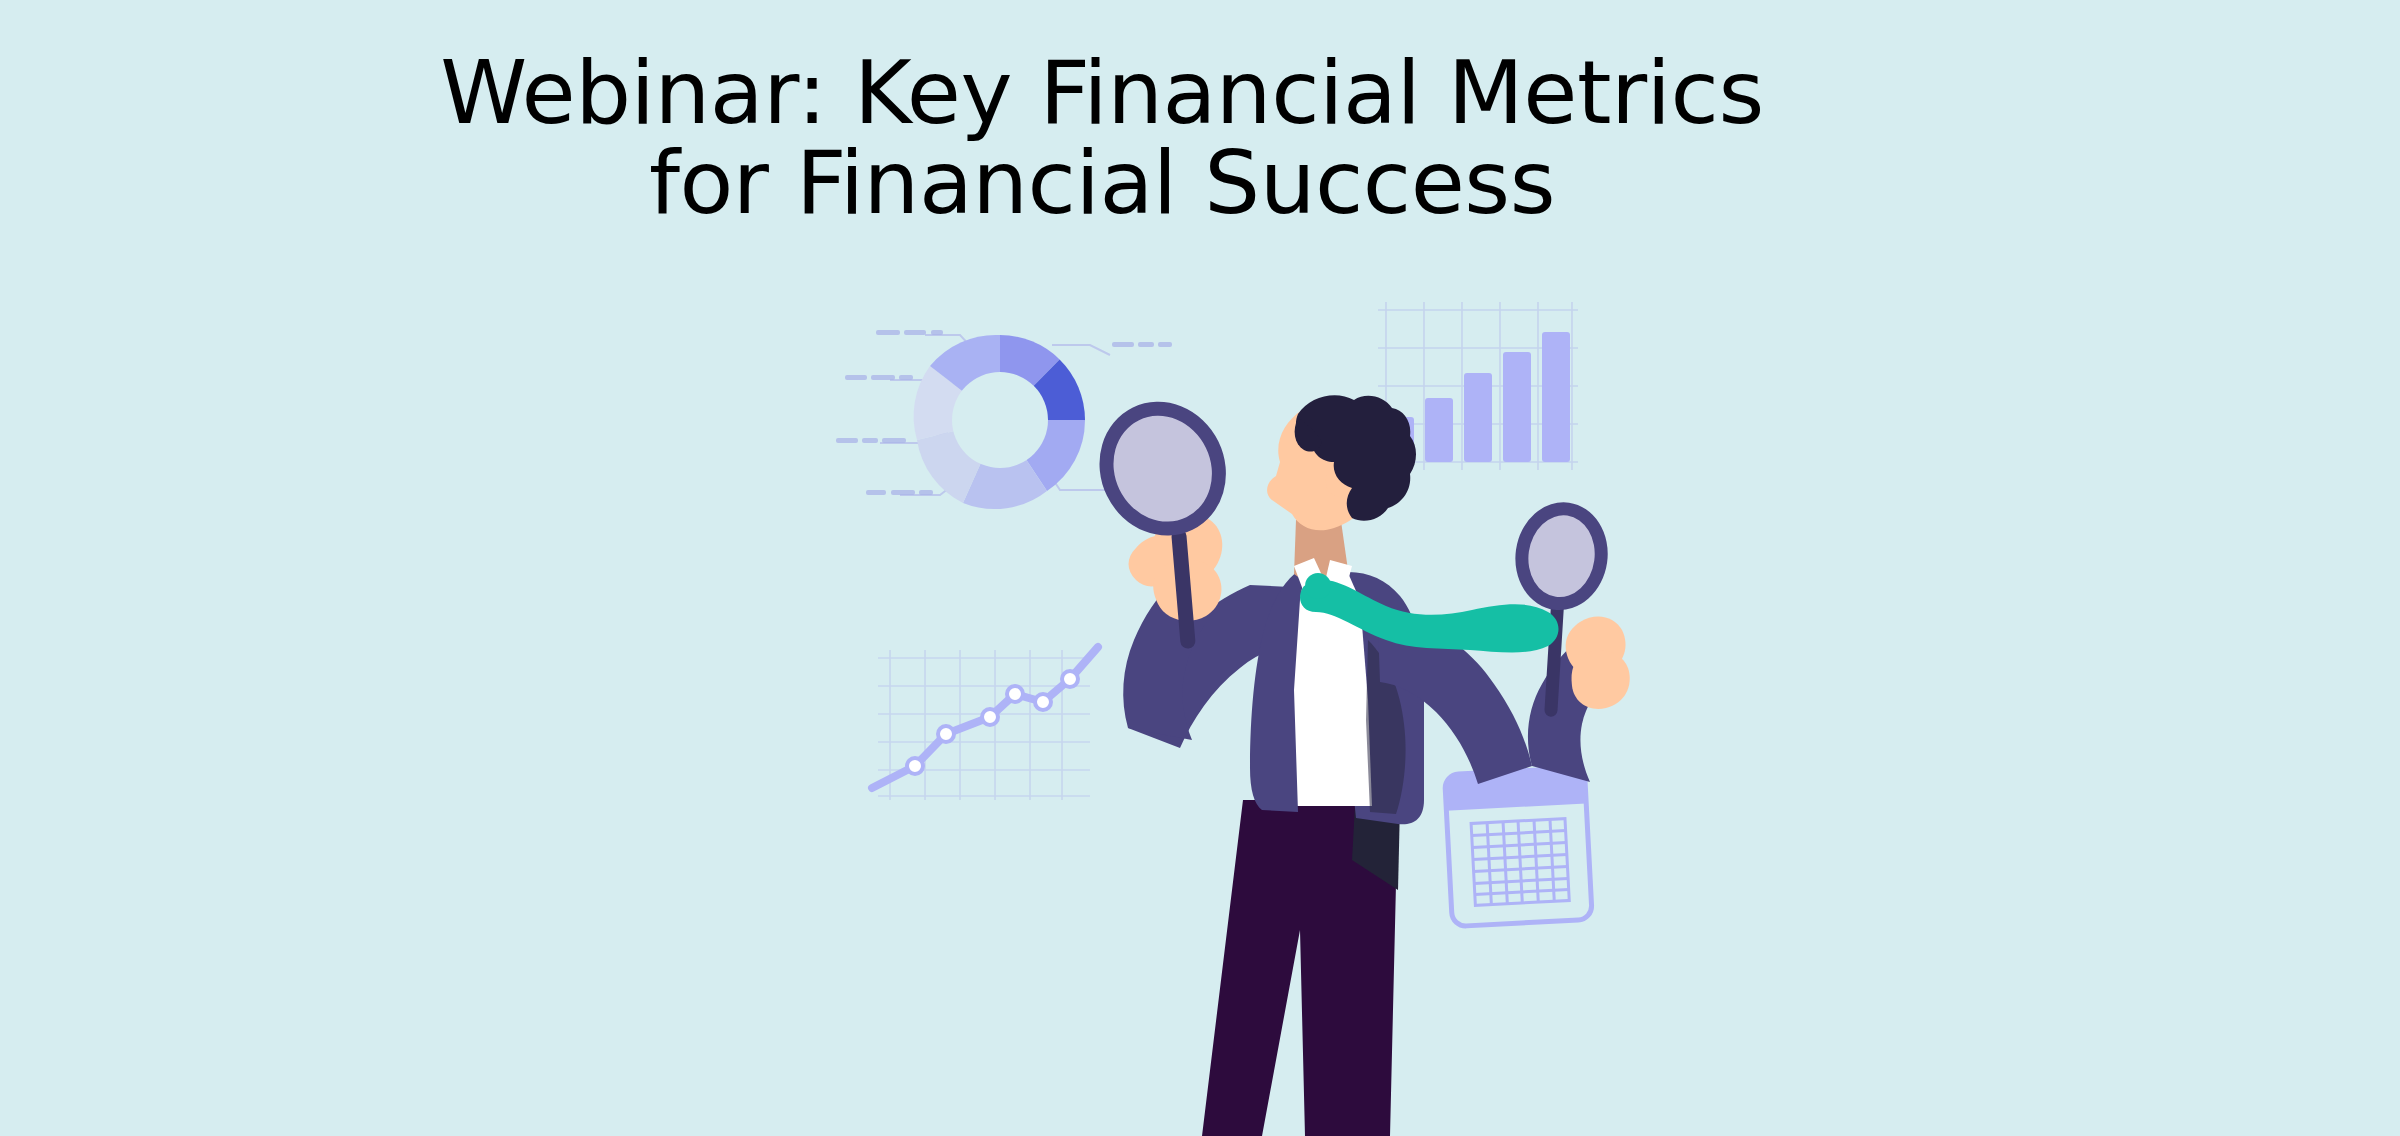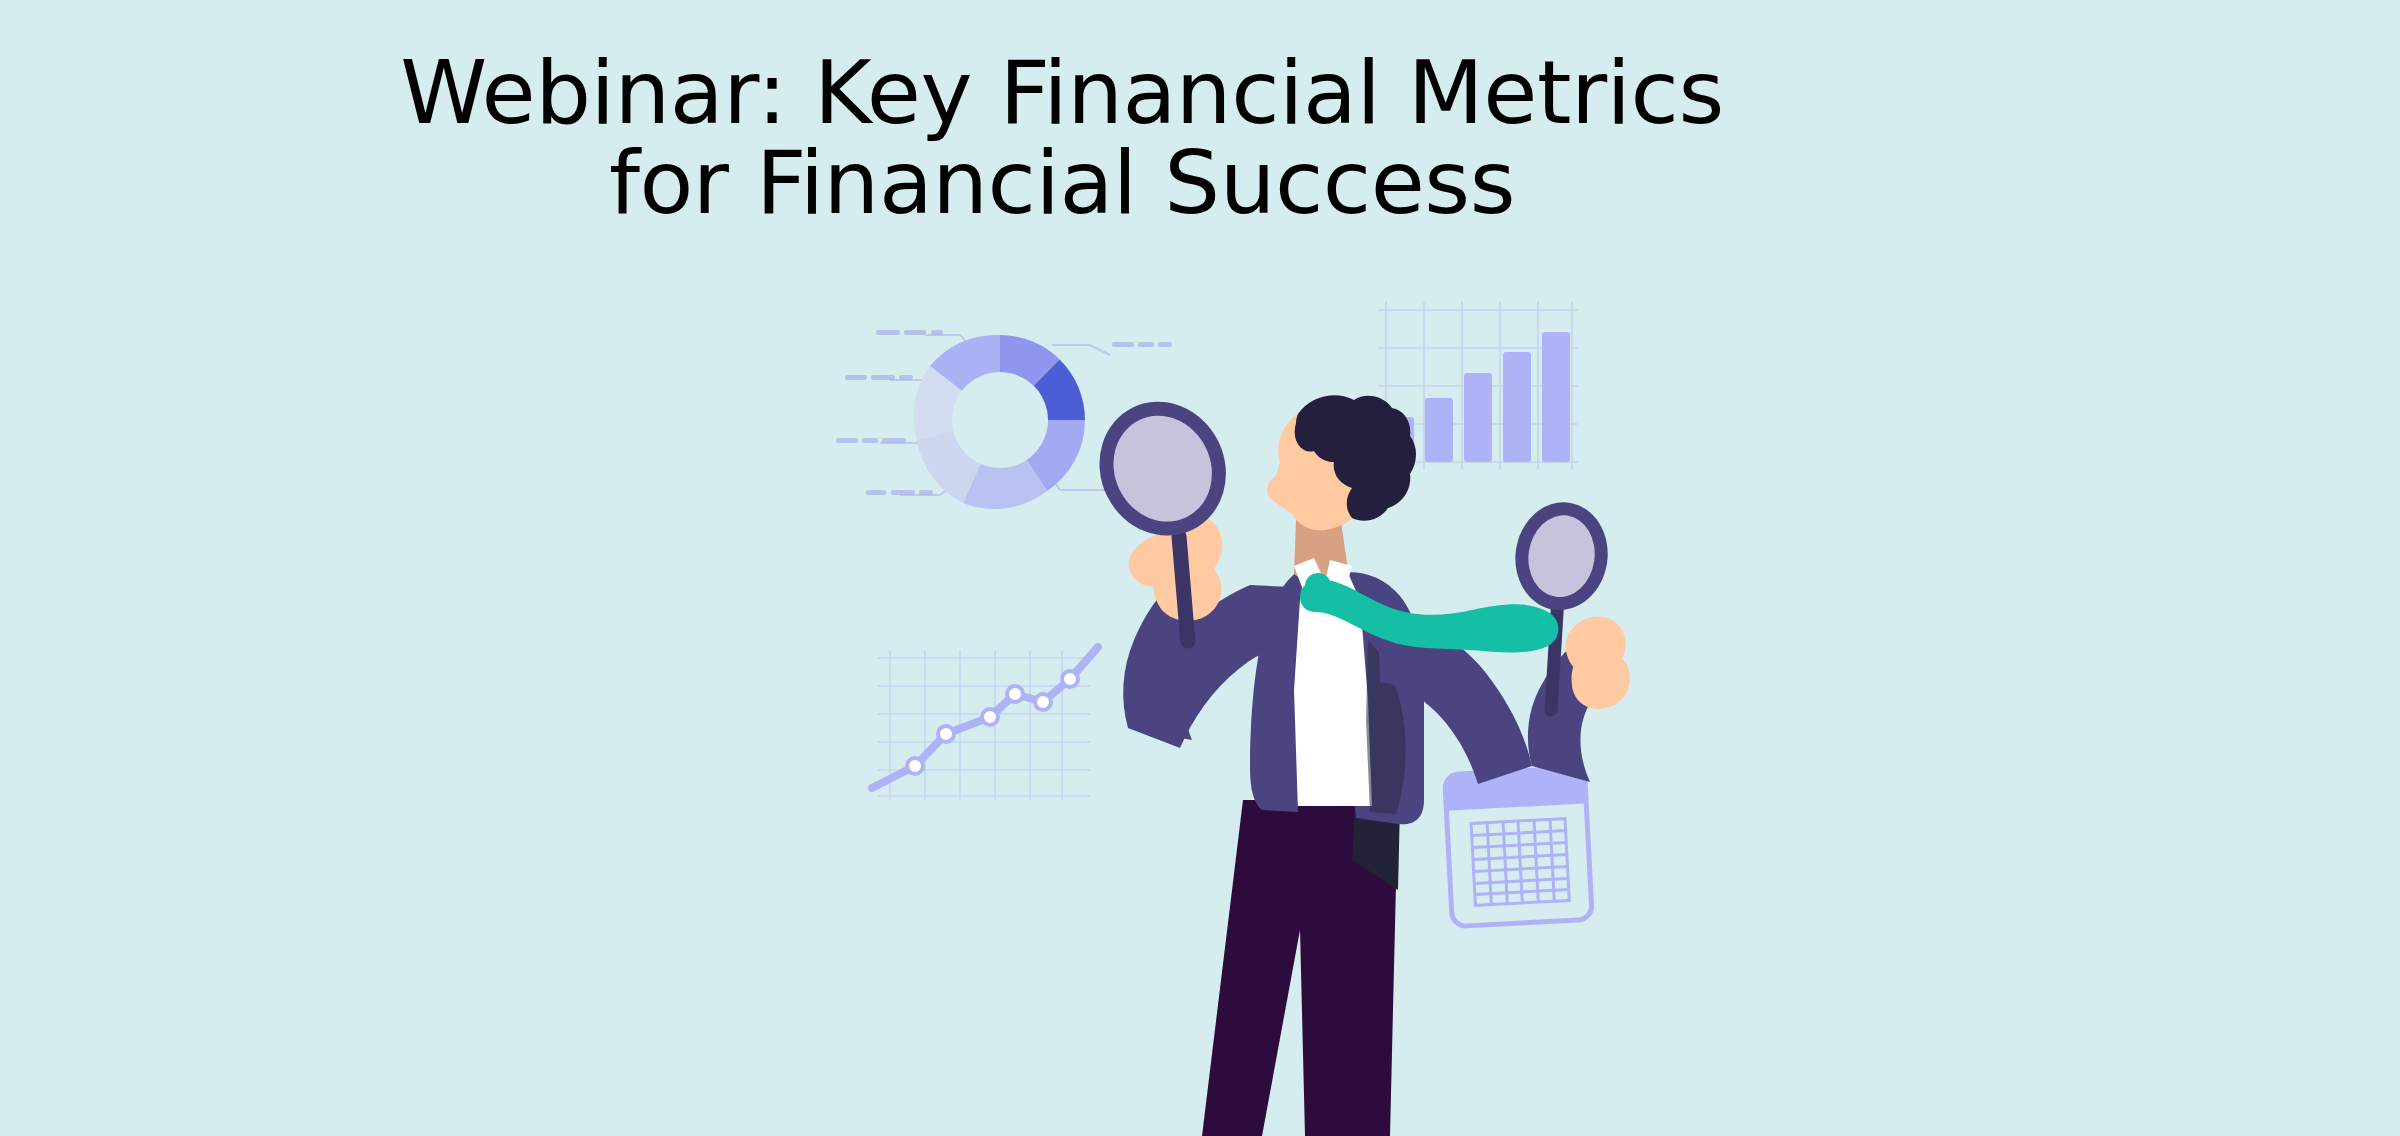--- a/index.html
+++ b/index.html
@@ -19,20 +19,21 @@
     height: 1136px;
     background: #d6edf0;
   }
   #title-block {
     position: absolute;
     left: 0;
     top: 48px;
     width: 2124px;
     text-align: center;
     z-index: 5;
+    padding-left: 40px;
   }
   .title-line {
     display: block;
     color: #000000;
     font-family: "DejaVu Sans", sans-serif;
     font-size: 88px;
     font-weight: 400;
     line-height: 1.02;
     letter-spacing: -0.5px;
   }

